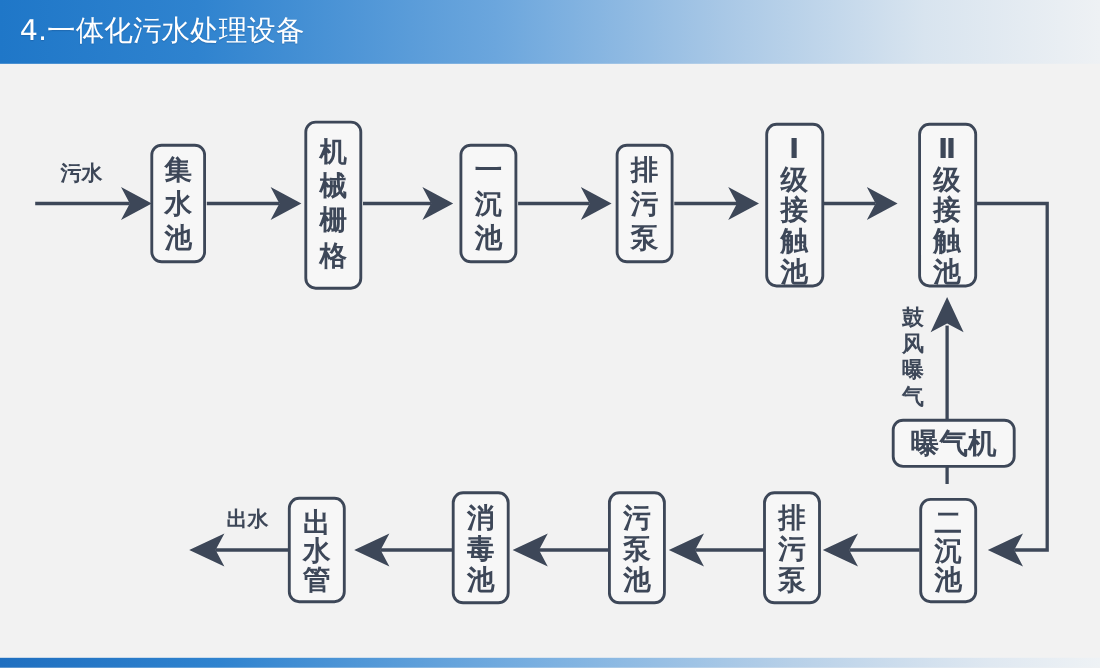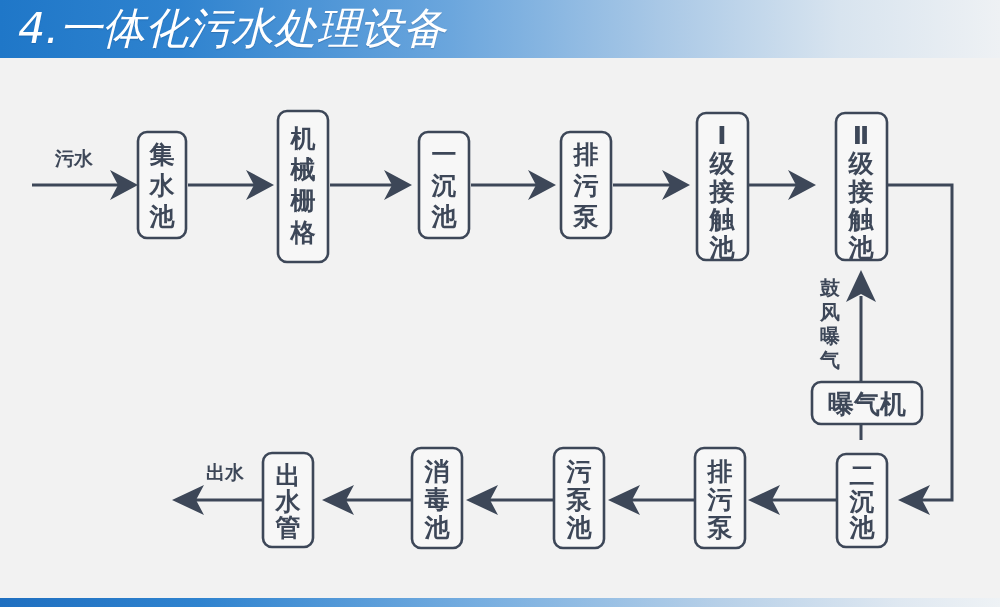--- a/index.html
+++ b/index.html
@@ -28,28 +28,27 @@
     height: 58px;
     background: linear-gradient(to right,
                 #1f77c8 0%, #2f83cf 18%, #6ba6dd 45%,
                 #a9c8e6 66%, #d8e4ef 84%, #eef1f4 100%);
   }
   #header-title {
     position: absolute;
     left: 18px;
     top: 50%;
     transform: translateY(-52%);
-    font-size: 43px;
+    font-size: 26px;
     line-height: 1;
     color: #ffffff;
     letter-spacing: 0px;
     white-space: nowrap;
     text-shadow: 0 1px 1px rgba(20,60,110,0.28);
     font-family: "DejaVu Sans", "Liberation Sans", sans-serif;
-    font-style: italic;
   }
   
   #footer-bar {
     position: absolute;
     left: 0; bottom: 0;
     width: 1000px;
     height: 9px;
     background: linear-gradient(to right,
                 #1f6fc0 0%, #2f83cf 20%, #77aee0 48%,
                 #b7d0e8 72%, #dfe8f1 90%, #eef2f5 100%);

